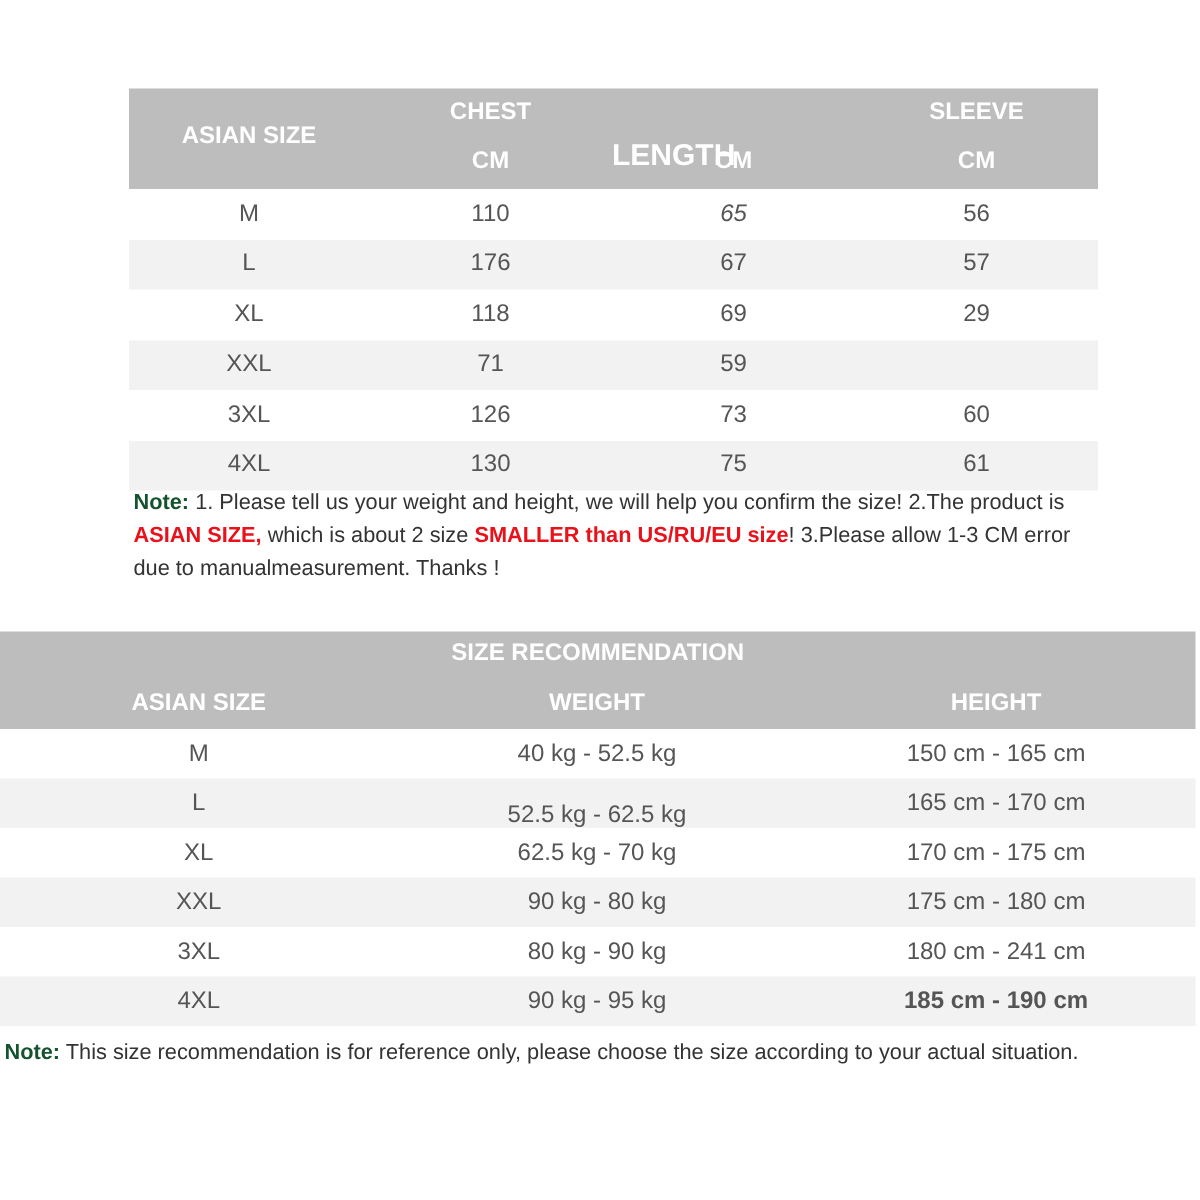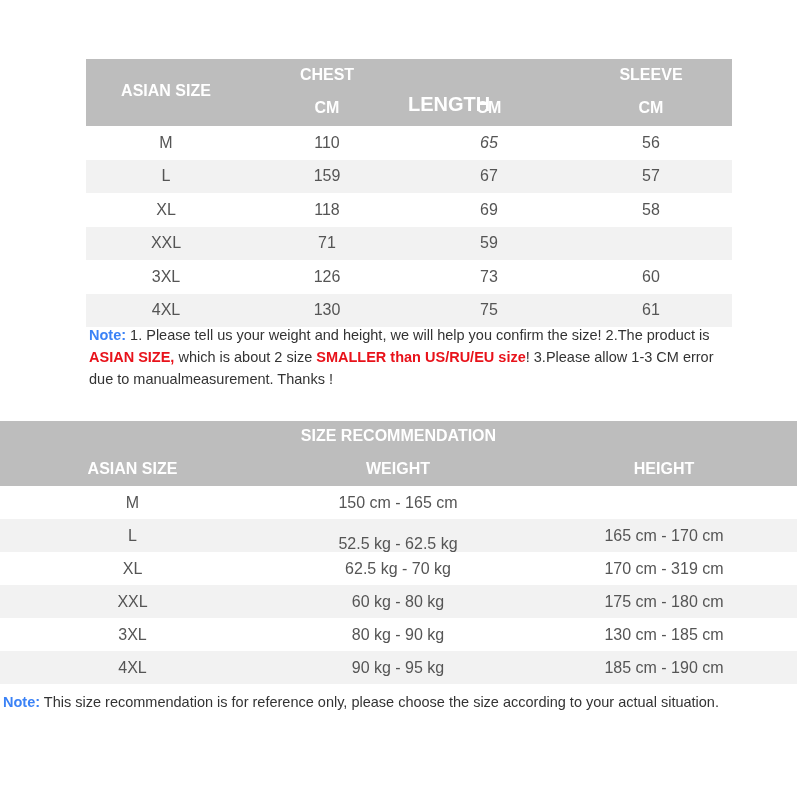--- a/index.html
+++ b/index.html
@@ -5,21 +5,21 @@
   html, body { margin:0; padding:0; background:#ffffff; }
   body { width:800px; height:800px; position:relative; overflow:hidden;
          font-family:"Liberation Sans", "DejaVu Sans", sans-serif; color:#555; }
   .tbl { position:absolute; }
   .hdr { background:#bdbdbd; color:#ffffff; font-weight:bold; position:relative; }
   .row { display:flex; align-items:center; font-size:16px; color:#555; }
   .row.alt { background:#f2f2f2; }
   .cell { text-align:center; }
   .note { position:absolute; font-size:14.5px; color:#333; line-height:22px; }
   .red { color:#e8121a; font-weight:bold; }
-  .redn { color:#3b82f6; }
+  .redn { color:#14532d; }
 </style>
 </head>
 <body>
 
 <div class="tbl" style="left:86px; top:59px; width:646px;">
   <div class="hdr" style="height:67px;">
     <div style="position:absolute; left:0; width:160px; top:23px; text-align:center; font-size:16px;">ASIAN SIZE</div>
     <div style="position:absolute; left:160px; width:162px; top:7px; text-align:center; font-size:16px;">CHEST</div>
     <div style="position:absolute; left:160px; width:162px; top:40px; text-align:center; font-size:16px;">CM</div>
     <div style="position:absolute; left:322px; width:162px; top:7px; text-align:left; font-size:20px;margin-top:27px;">LENGTH</div>
@@ -29,29 +29,29 @@
   </div>
 
   <div class="row" style="height:33.5px;">
     <div class="cell" style="width:160px;">M</div>
     <div class="cell" style="width:162px;">110</div>
     <div class="cell" style="width:162px;font-style:italic;">65</div>
     <div class="cell" style="width:162px;">56</div>
   </div>
   <div class="row alt" style="height:33.5px;">
     <div class="cell" style="width:160px;">L</div>
-    <div class="cell" style="width:162px;">159</div>
+    <div class="cell" style="width:162px;">176</div>
     <div class="cell" style="width:162px;">67</div>
     <div class="cell" style="width:162px;">57</div>
   </div>
   <div class="row" style="height:33.5px;">
     <div class="cell" style="width:160px;">XL</div>
     <div class="cell" style="width:162px;">118</div>
     <div class="cell" style="width:162px;">69</div>
-    <div class="cell" style="width:162px;">58</div>
+    <div class="cell" style="width:162px;">29</div>
   </div>
   <div class="row alt" style="height:33.5px;">
     <div class="cell" style="width:160px;">XXL</div>
     <div class="cell" style="width:162px;">71</div>
     <div class="cell" style="width:162px;">59</div>
   </div>
   <div class="row" style="height:33.5px;">
     <div class="cell" style="width:160px;">3XL</div>
     <div class="cell" style="width:162px;">126</div>
     <div class="cell" style="width:162px;">73</div>
@@ -72,44 +72,45 @@
 <div class="tbl" style="left:0; top:421px; width:797px;">
   <div class="hdr" style="height:65px;">
     <div style="position:absolute; left:0; width:797px; top:6px; text-align:center; font-size:16px;">SIZE RECOMMENDATION</div>
     <div style="position:absolute; left:0; width:265px; top:39px; text-align:center; font-size:16px;">ASIAN SIZE</div>
     <div style="position:absolute; left:265px; width:266px; top:39px; text-align:center; font-size:16px;">WEIGHT</div>
     <div style="position:absolute; left:531px; width:266px; top:39px; text-align:center; font-size:16px;">HEIGHT</div>
   </div>
 
   <div class="row" style="height:33px;">
     <div class="cell" style="width:265px;">M</div>
+    <div class="cell" style="width:266px;">40 kg - 52.5 kg</div>
     <div class="cell" style="width:266px;">150 cm - 165 cm</div>
   </div>
   <div class="row alt" style="height:33px;">
     <div class="cell" style="width:265px;">L</div>
     <div class="cell" style="width:266px;margin-top:16px;">52.5 kg - 62.5 kg</div>
     <div class="cell" style="width:266px;">165 cm - 170 cm</div>
   </div>
   <div class="row" style="height:33px;">
     <div class="cell" style="width:265px;">XL</div>
     <div class="cell" style="width:266px;">62.5 kg - 70 kg</div>
-    <div class="cell" style="width:266px;">170 cm - 319 cm</div>
+    <div class="cell" style="width:266px;">170 cm - 175 cm</div>
   </div>
   <div class="row alt" style="height:33px;">
     <div class="cell" style="width:265px;">XXL</div>
-    <div class="cell" style="width:266px;">60 kg - 80 kg</div>
+    <div class="cell" style="width:266px;">90 kg - 80 kg</div>
     <div class="cell" style="width:266px;">175 cm - 180 cm</div>
   </div>
   <div class="row" style="height:33px;">
     <div class="cell" style="width:265px;">3XL</div>
     <div class="cell" style="width:266px;">80 kg - 90 kg</div>
-    <div class="cell" style="width:266px;">130 cm - 185 cm</div>
+    <div class="cell" style="width:266px;">180 cm - 241 cm</div>
   </div>
   <div class="row alt" style="height:33px;">
     <div class="cell" style="width:265px;">4XL</div>
     <div class="cell" style="width:266px;">90 kg - 95 kg</div>
-    <div class="cell" style="width:266px;">185 cm - 190 cm</div>
+    <div class="cell" style="width:266px;font-weight:bold;">185 cm - 190 cm</div>
   </div>
 </div>
 
 <div class="note" style="left:3px; top:692px; width:770px; line-height:21px;">
   <span class="redn" style="font-weight:bold;">Note:</span><span> This size recommendation is for reference only, please choose the size according to your actual situation.</span>
 </div>
 
 </body></html>

